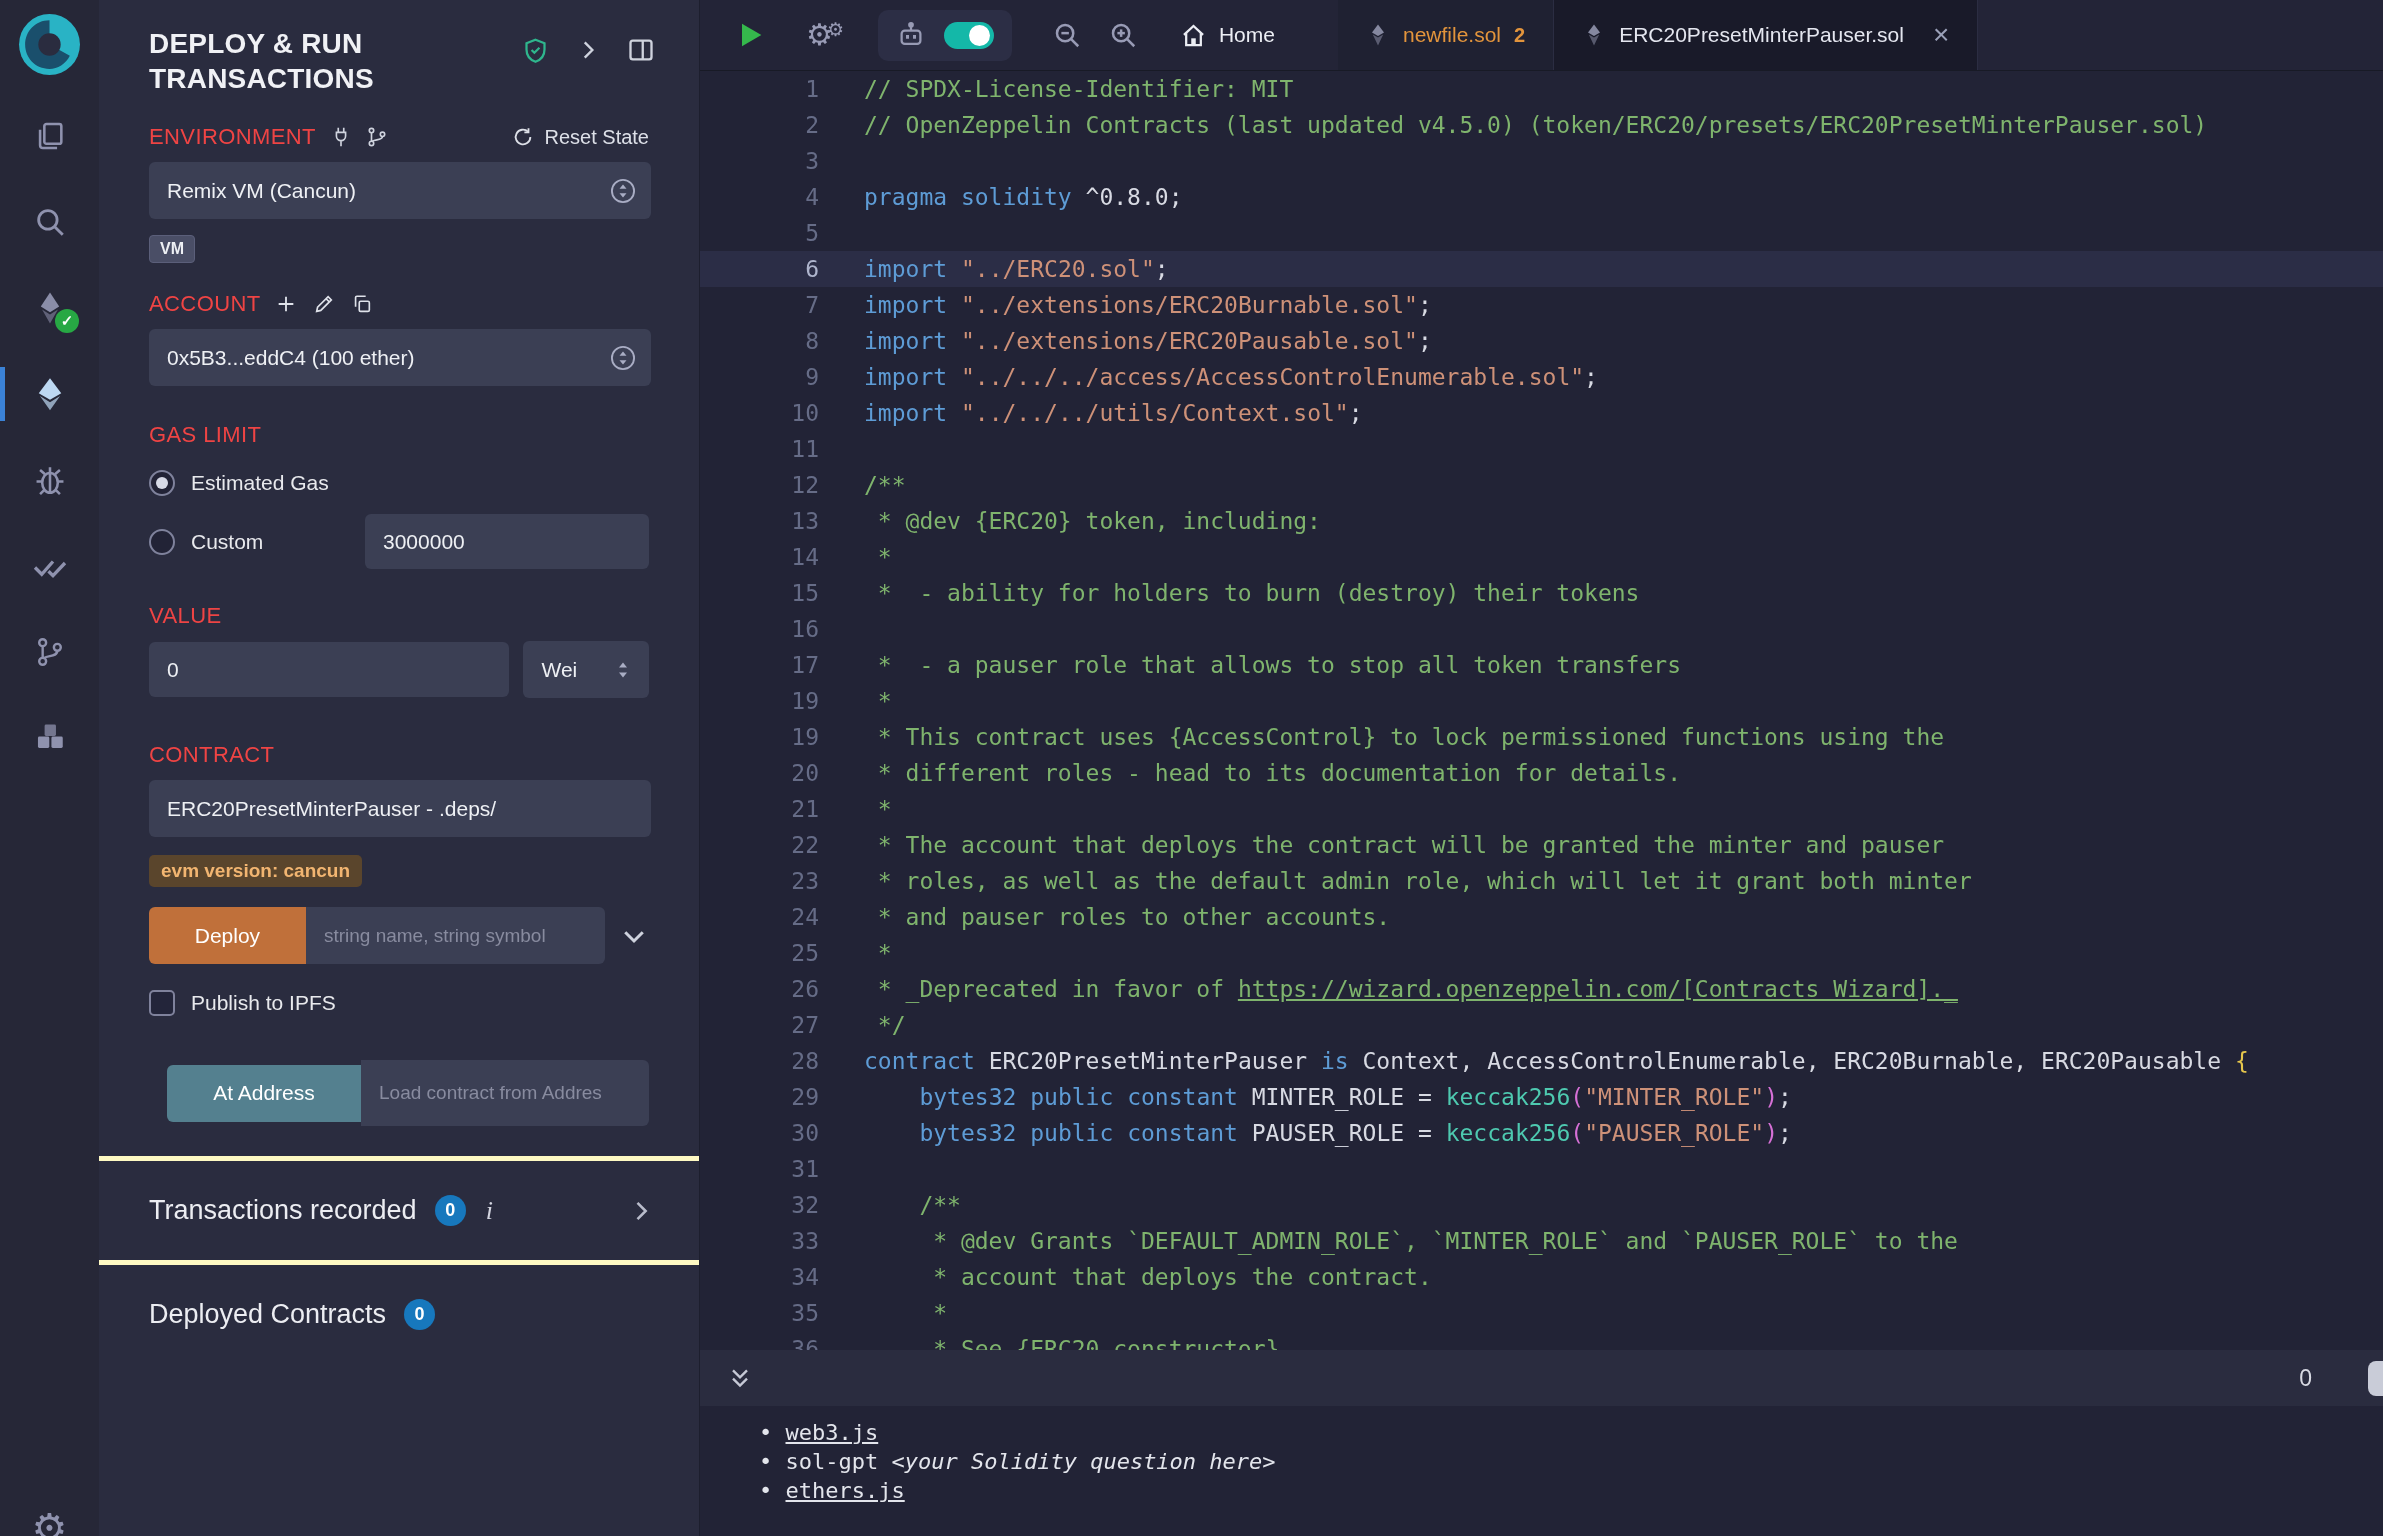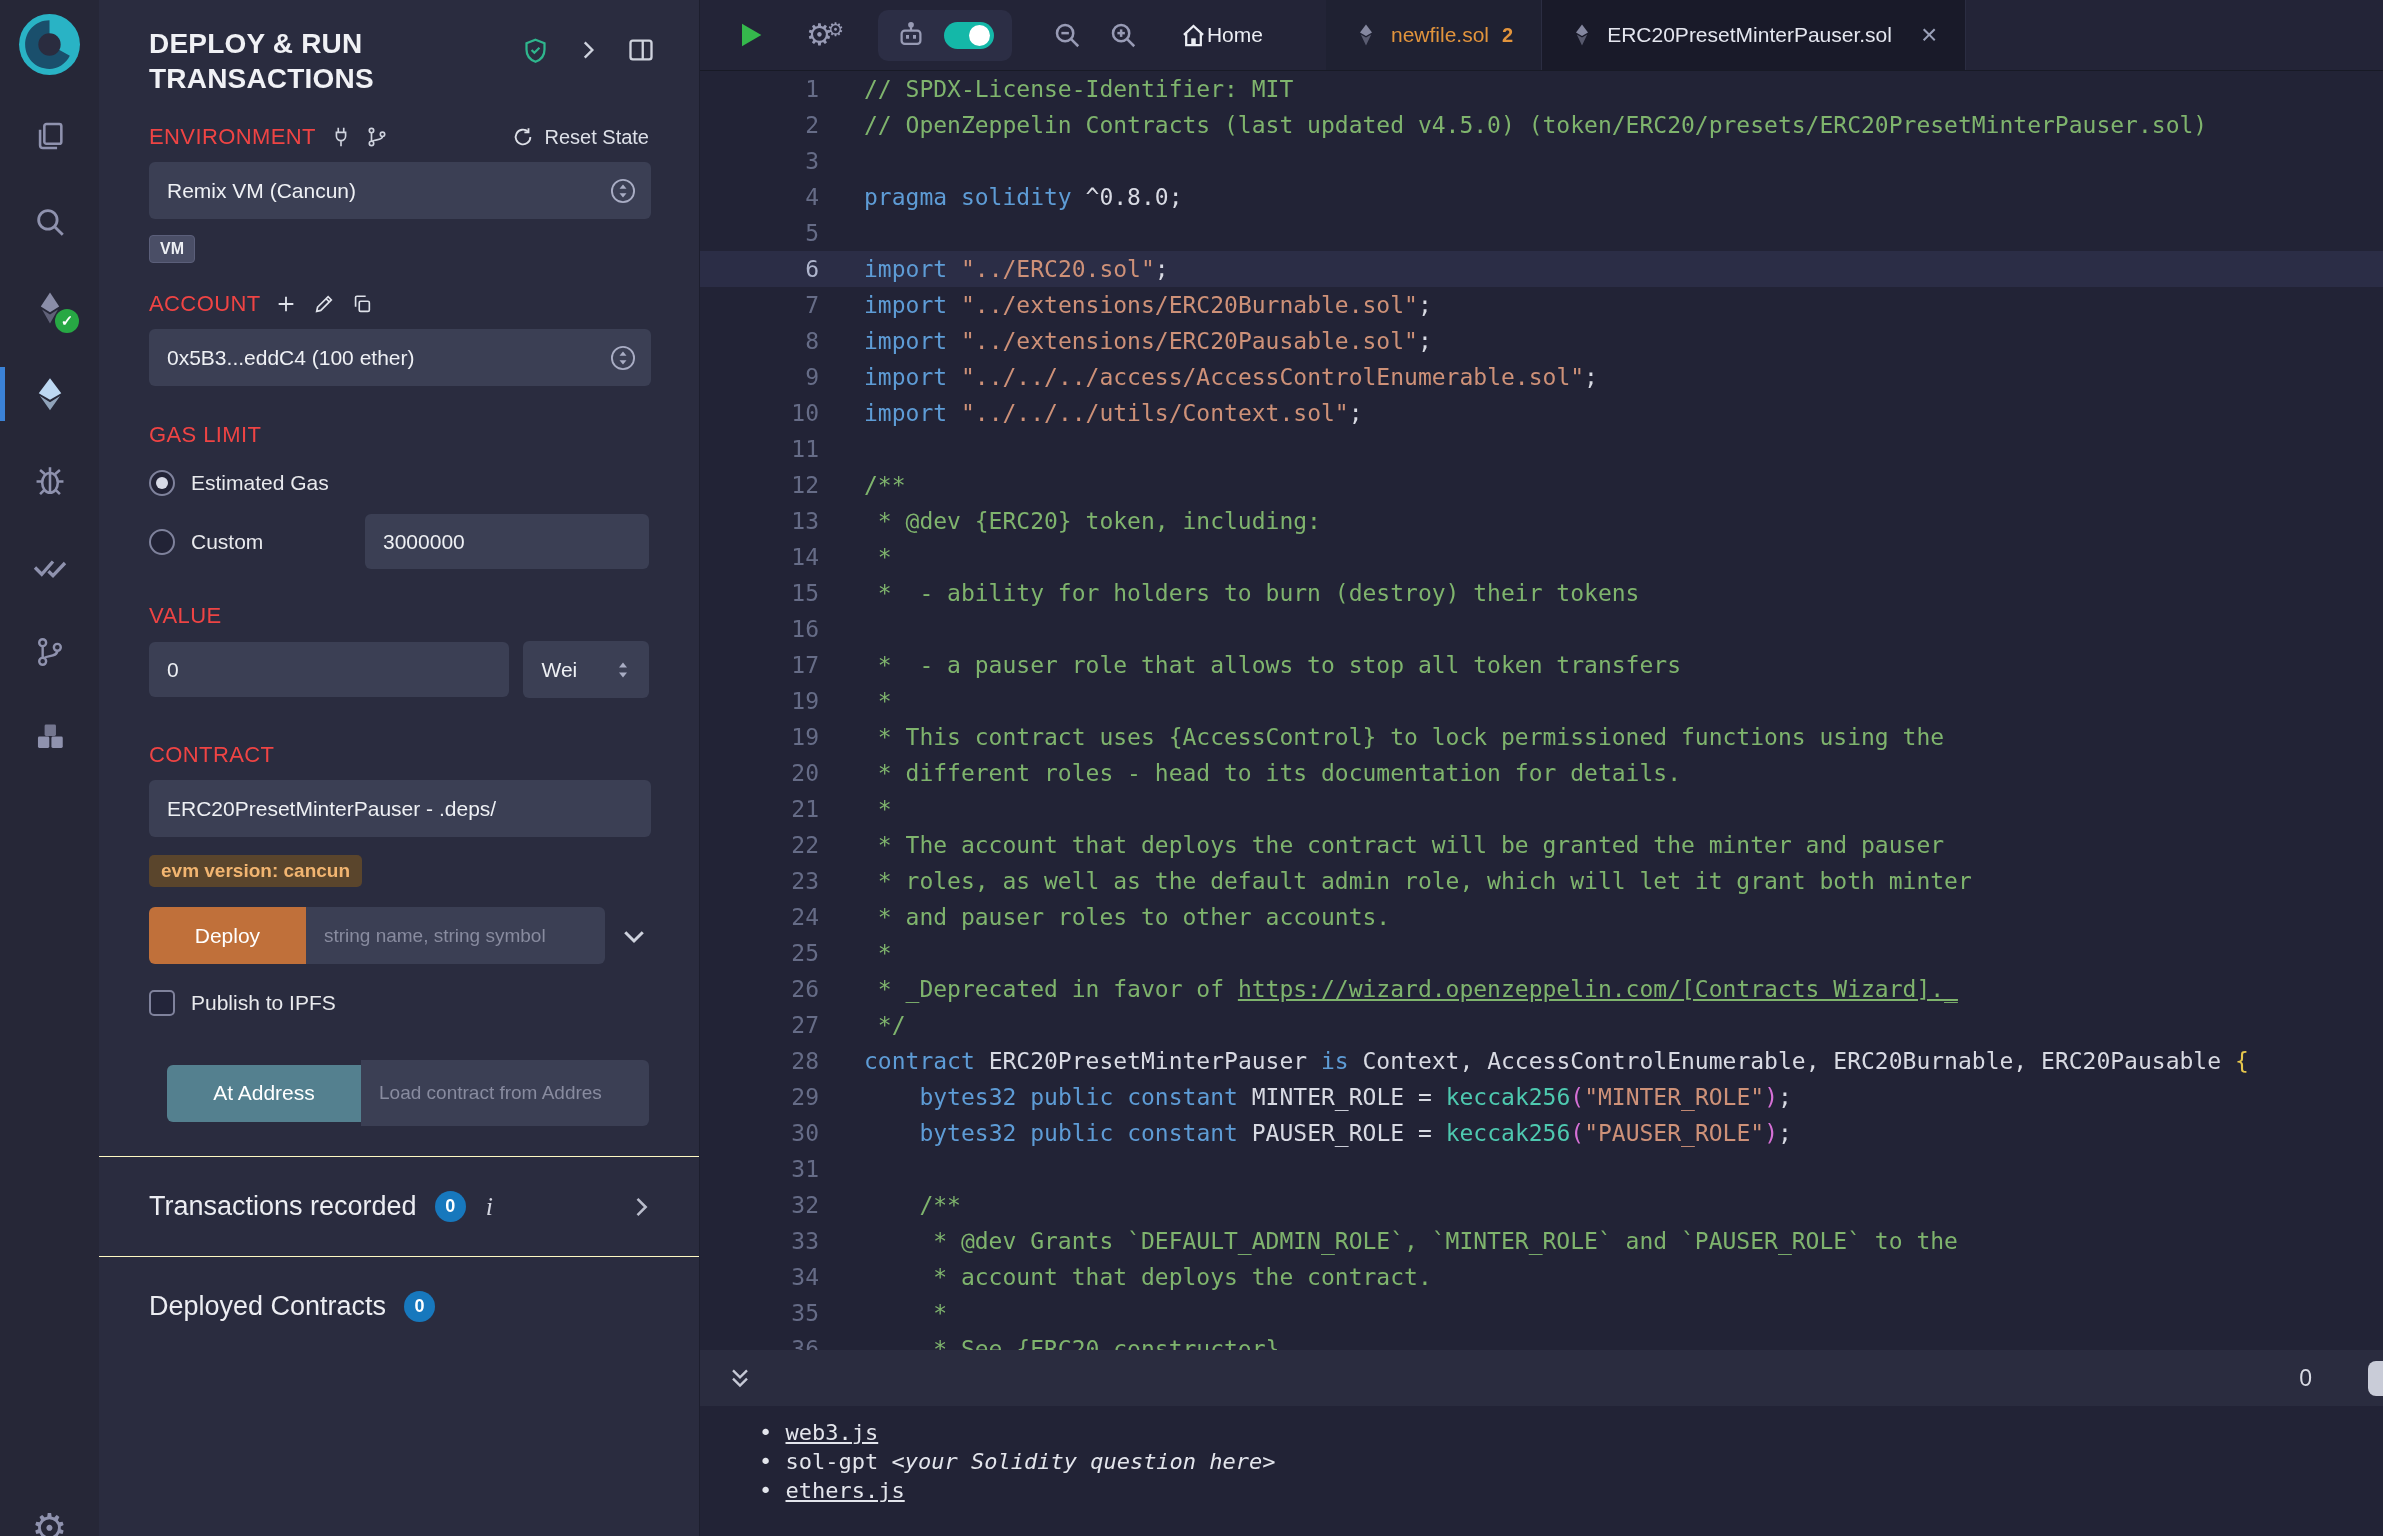--- a/index.html
+++ b/index.html
@@ -44,39 +44,39 @@
   .btn{height:57px;border:none;border-radius:6px;font-size:21px;font-weight:500;color:#fff;cursor:pointer;font-family:"Liberation Sans",sans-serif;}
   .deploy-btn{width:161px;background:#c0703a;border-radius:6px 0 0 6px;}
   .deploy-input{width:306px;border-radius:0 6px 6px 0;height:57px;font-size:19px;}
   .deploy-caret{margin-left:14px;color:#cfd3de;display:flex;cursor:pointer;}
   .check-row{display:flex;align-items:center;gap:16px;margin-top:26px;}
   .checkbox{width:26px;height:26px;border:2px solid #7f829c;border-radius:5px;background:#23253a;cursor:pointer;}
   .check-row label{font-size:21px;color:#e8e9ed;}
   .ataddr-row{display:flex;align-items:center;margin-top:44px;}
   .ataddr-btn{width:201px;background:#54808f;border-radius:6px 0 0 6px;margin-left:18px;}
   .ataddr-input{width:297px;border-radius:0 6px 6px 0;height:66px;font-size:19px;}
-  .panel-section{border-top:1px solid #fef9c3;padding:34px 44px 34px 50px;display:flex;align-items:center;margin-top:0;}
+  .panel-section{border-top:5px solid #fef9c3;padding:34px 44px 34px 50px;display:flex;align-items:center;margin-top:0;}
   .panel-section:first-of-type{margin-top:30px;}
   .section-title{font-size:27px;color:#ecedf2;}
   .count-badge{margin-left:18px;width:31px;height:31px;border-radius:50%;background:#1778bd;color:#fff;font-size:18px;font-weight:600;display:flex;align-items:center;justify-content:center;}
   .info-i{margin-left:20px;font-family:"Liberation Serif",serif;font-style:italic;font-size:26px;color:#d3d5e0;cursor:pointer;}
   .sec-chevron{margin-left:auto;display:flex;color:#b9bccb;cursor:pointer;}
 
   
   .main{flex:1;min-width:0;display:flex;flex-direction:column;background:#222336;}
   .toolbar{height:71px;flex:none;display:flex;align-items:center;background:#232437;border-bottom:1px solid #181a26;padding-left:34px;}
   .tb-icon{display:flex;align-items:center;justify-content:center;color:#989bb5;cursor:pointer;flex:none;}
   .tb-play{margin-right:40px;}
   .tb-gears{font-size:30px;margin-right:34px;color:#989bb5;line-height:1;}
   .tb-gears .g2{font-size:19px;vertical-align:top;margin-left:-6px;}
   .tb-group{height:51px;background:#2c2e45;border-radius:10px;display:flex;align-items:center;gap:18px;padding:0 18px;margin-right:40px;}
   .toggle{width:50px;height:27px;border-radius:14px;background:#14b8a8;position:relative;cursor:pointer;flex:none;}
   .toggle::after{content:"";position:absolute;top:3px;right:4px;width:21px;height:21px;border-radius:50%;background:#fff;}
   .tb-zoom{margin-right:26px;}
-  .tb-home{display:flex;align-items:center;color:#eceef4;font-size:21px;margin-left:16px;margin-right:0;cursor:pointer;}
+  .tb-home{display:flex;align-items:center;gap:12px;color:#eceef4;font-size:21px;margin-left:16px;margin-right:0;cursor:pointer;}
   .tab-strip{height:100%;display:flex;margin-left:63px;background:#1f2132;}
   .tab{height:100%;display:flex;align-items:center;gap:13px;padding:0 28px;font-size:21px;cursor:pointer;border-right:1px solid #2b2d42;}
   .tab.dirty{color:#e2943c;}
   .tab .tab-badge{font-weight:600;color:#e2943c;font-size:20px;}
   .tab.active{background:#191a29;color:#e4e6ef;}
   .tab .close{margin-left:16px;font-size:28px;color:#9aa0b8;line-height:1;cursor:pointer;}
 
   .editor{height:1279px;flex:none;overflow:hidden;background:#222336;font-family:"DejaVu Sans Mono",monospace;font-size:23px;line-height:36px;}
   .code-line{display:flex;height:36px;white-space:pre;}
   .code-line.active{background:#2b2d46;}

